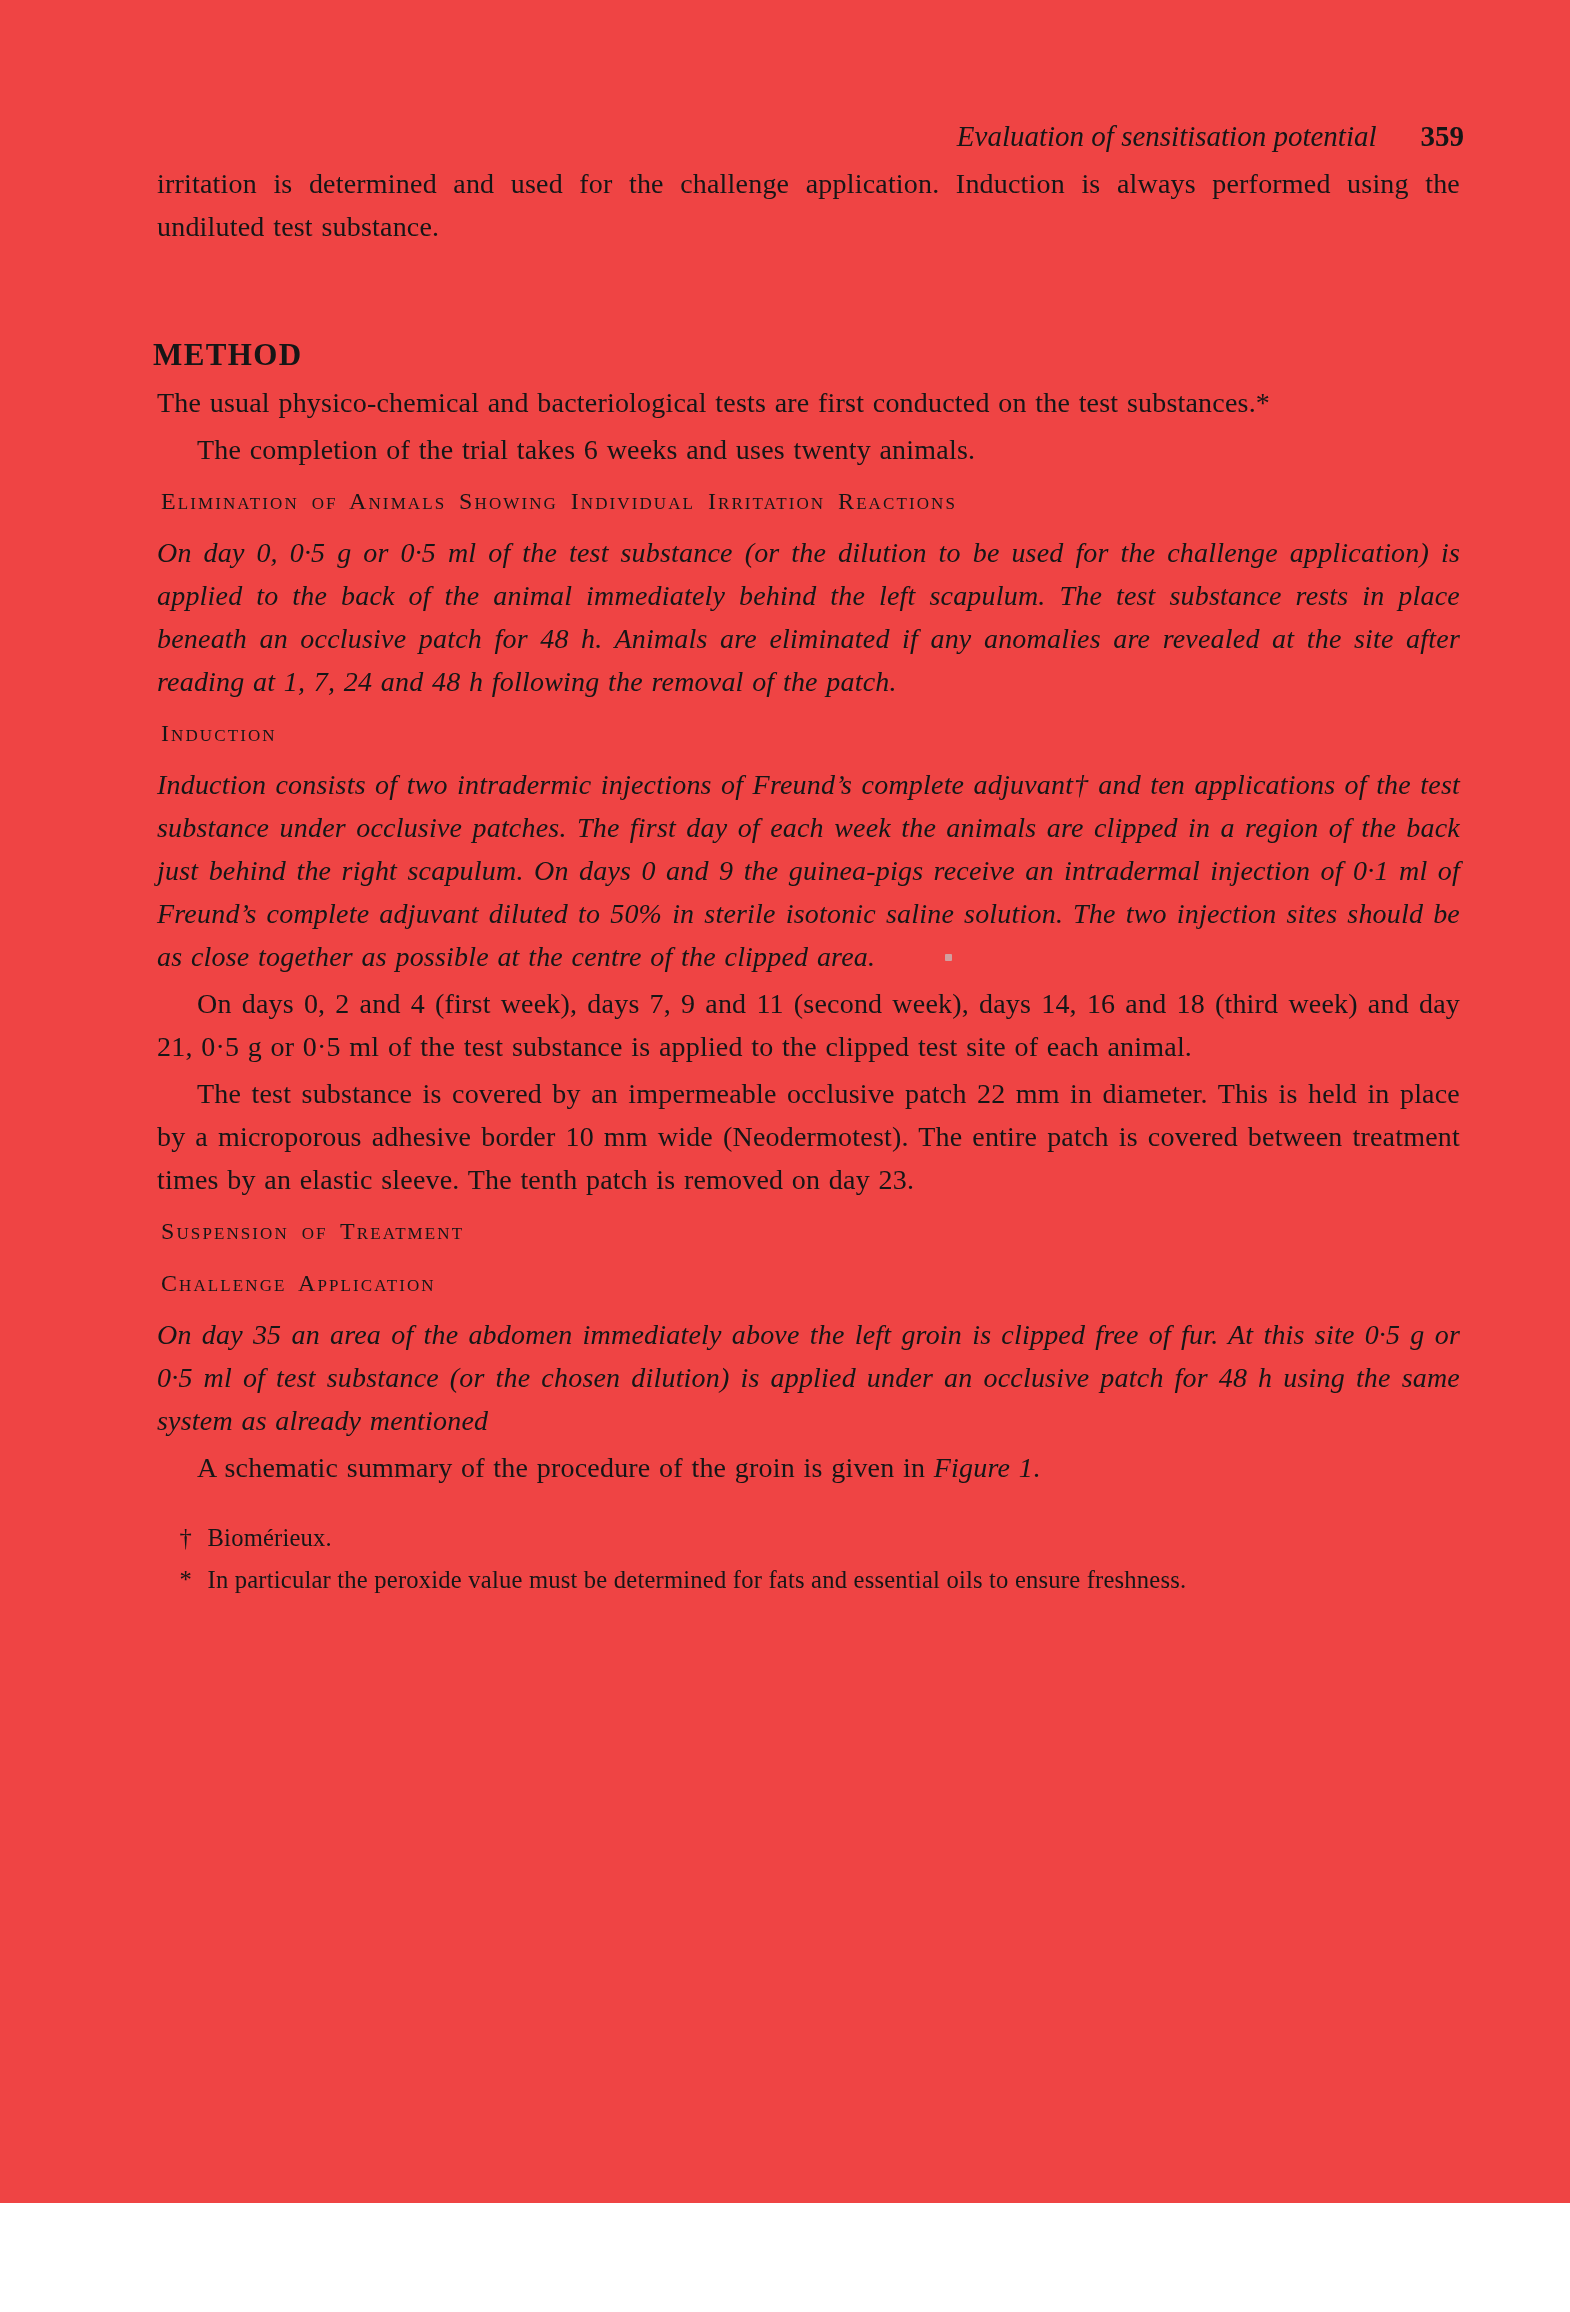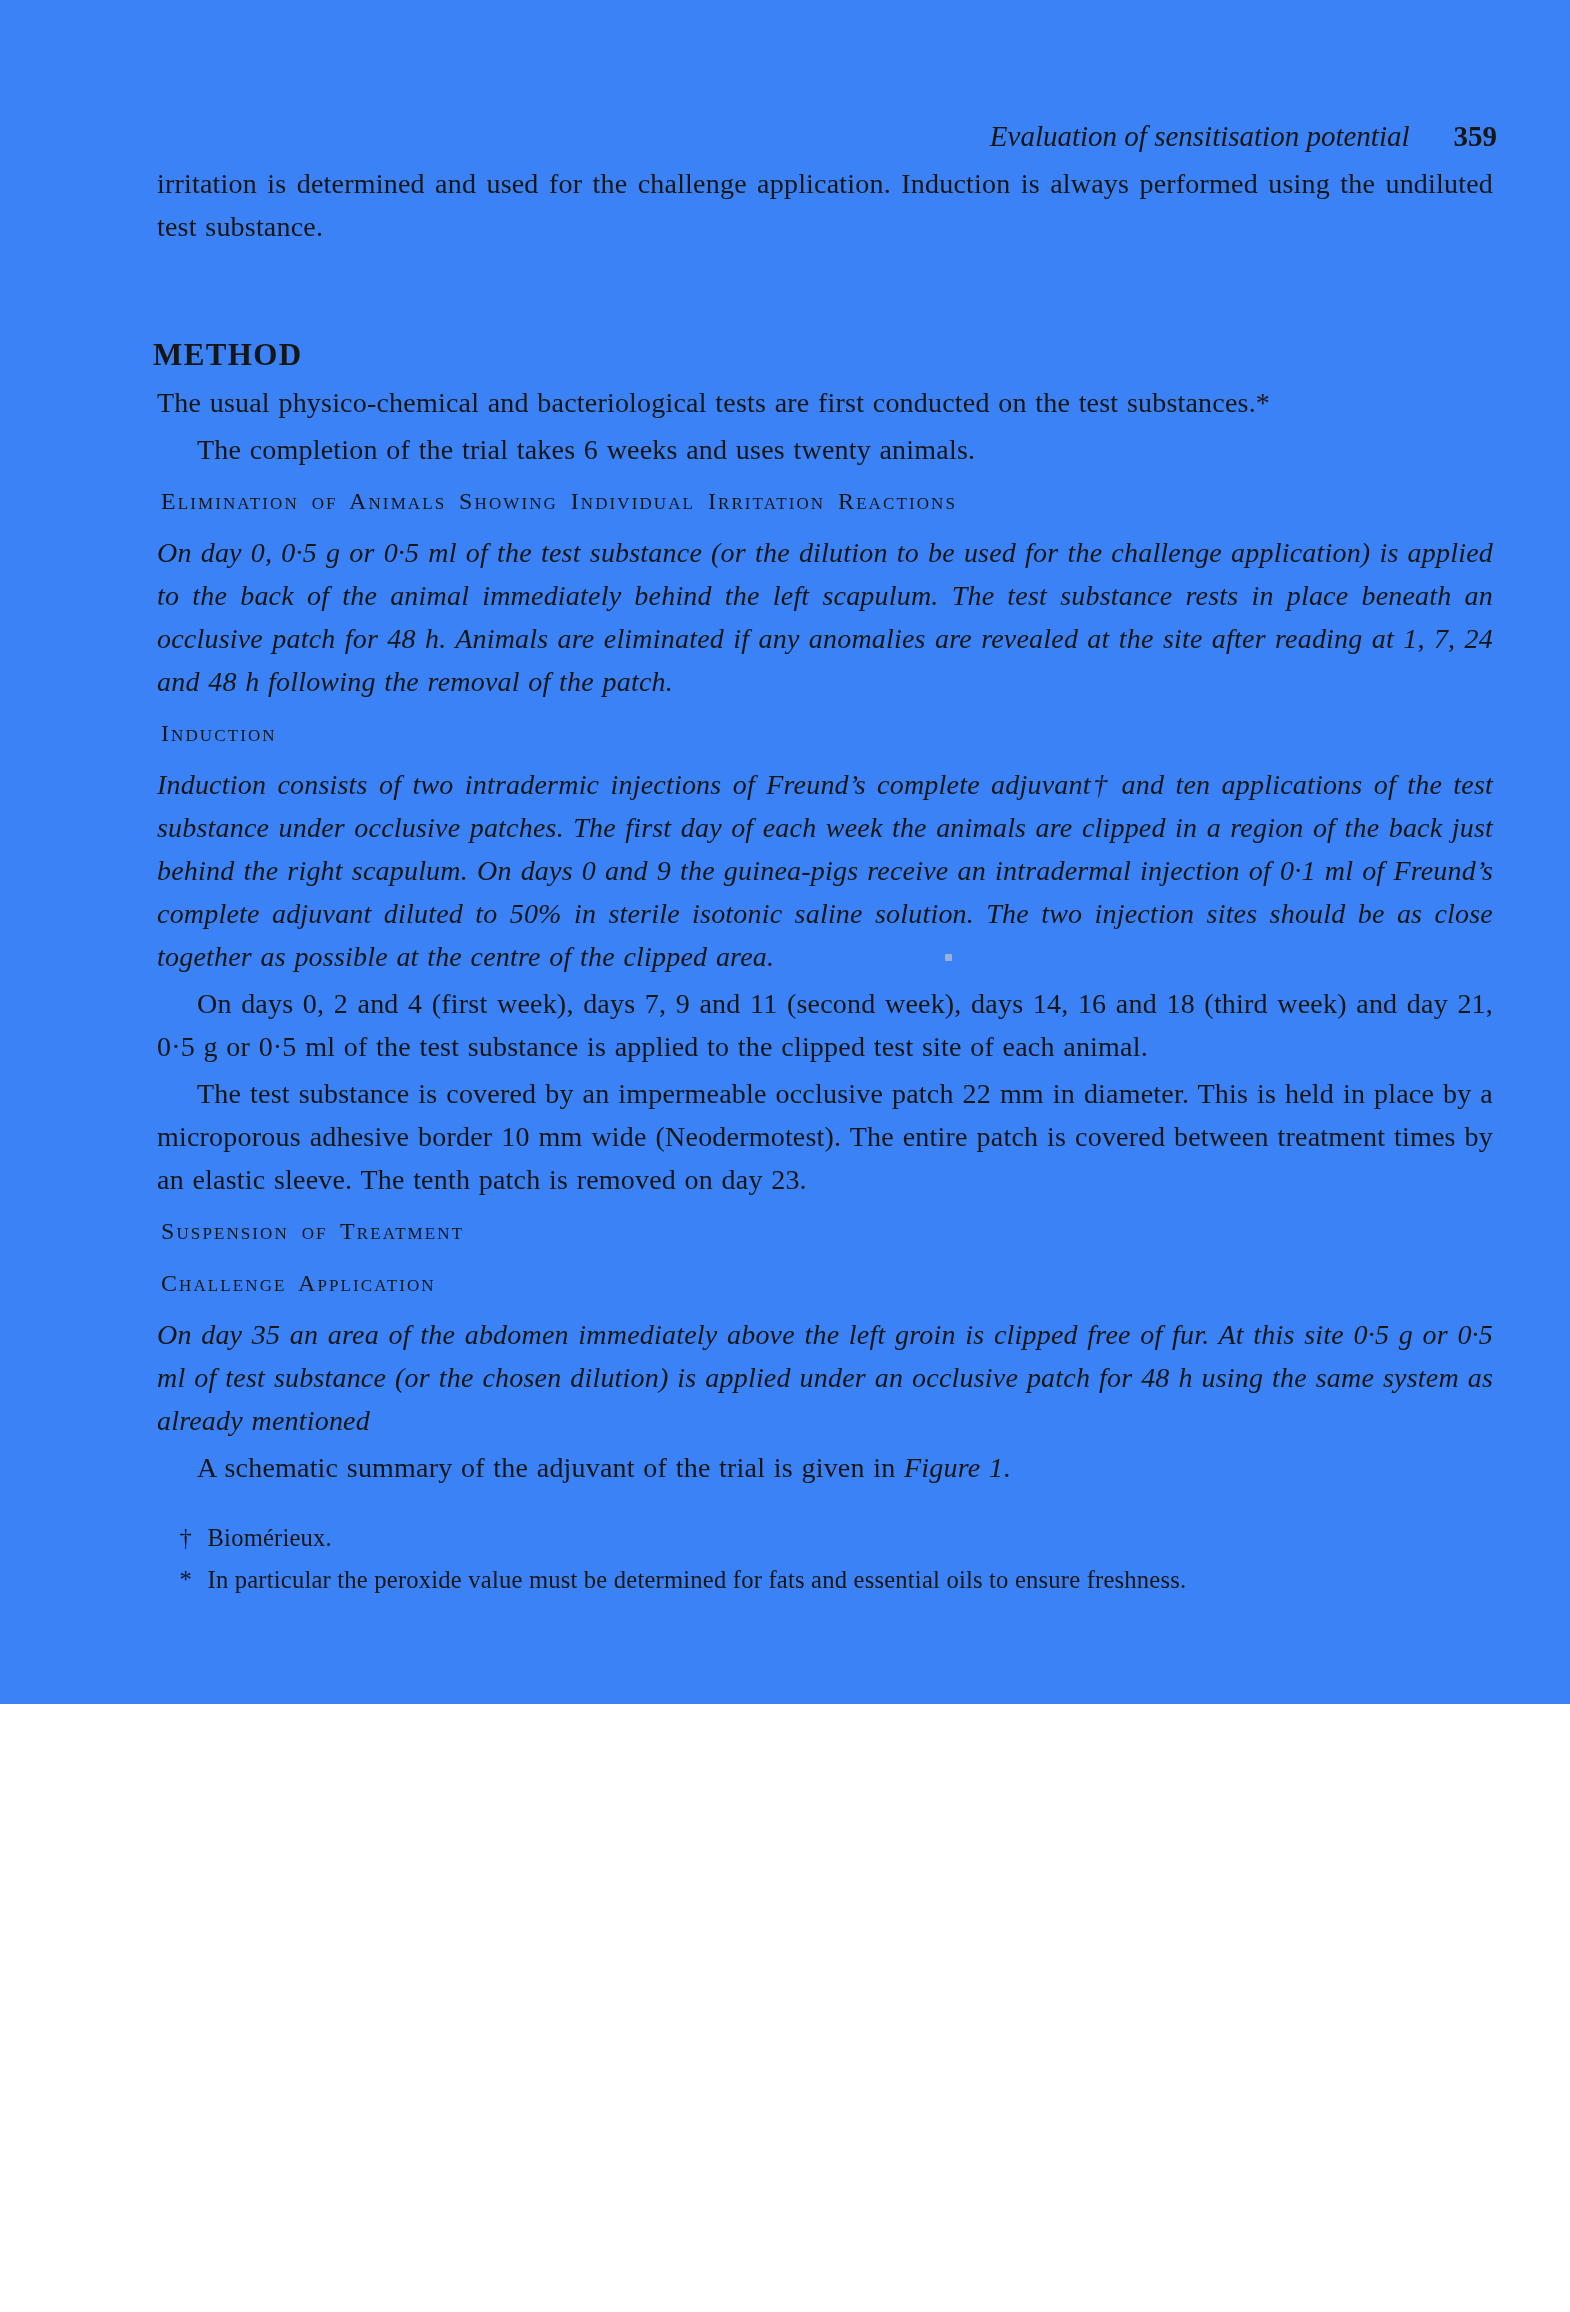--- a/index.html
+++ b/index.html
@@ -3,25 +3,25 @@
 <meta charset="utf-8">
 <style>
   html, body {
     margin: 0;
     padding: 0;
     background: #ffffff;
   }
   .page {
     position: relative;
     width: 1571px;
-    height: 1704px;
+    height: 2203px;
     margin: 0 auto;
-    background: #3b82f6;
+    background: #ef4444;
     box-sizing: border-box;
-    padding: 0 74px 0 153px;
+    padding: 0 107px 0 153px;
     overflow: hidden;
     font-family: "Liberation Serif", "DejaVu Serif", serif;
     color: #161616;
   }
   .running-header {
     margin-top: 114px;
     text-align: right;
     font-size: 29px;
     line-height: 44px;
     white-space: nowrap;
@@ -117,21 +117,21 @@
 
   <h3 class="sub-heading h-induction">Induction</h3>
   <p class="body after-sub">Induction consists of two intradermic injections of Freund’s complete adjuvant† and ten applications of the test substance under occlusive patches. The first day of each week the animals are clipped in a region of the back just behind the right scapulum. On days 0 and 9 the guinea-pigs receive an intradermal injection of 0·1 ml of Freund’s complete adjuvant diluted to 50% in sterile isotonic saline solution. The two injection sites should be as close together as possible at the centre of the clipped area.</p>
   <p class="body indent">On days 0, 2 and 4 (first week), days 7, 9 and 11 (second week), days 14, 16 and 18 (third week) and day 21, 0·5 g or 0·5 ml of the test substance is applied to the clipped test site of each animal.</p>
   <p class="body indent">The test substance is covered by an impermeable occlusive patch 22 mm in diameter. This is held in place by a microporous adhesive border 10 mm wide (Neodermotest). The entire patch is covered between treatment times by an elastic sleeve. The tenth patch is removed on day 23.</p>
 
   <h3 class="sub-heading h-suspension">Suspension of Treatment</h3>
 
   <h3 class="sub-heading h-challenge">Challenge Application</h3>
   <p class="body after-sub">On day 35 an area of the abdomen immediately above the left groin is clipped free of fur. At this site 0·5 g or 0·5 ml of test substance (or the chosen dilution) is applied under an occlusive patch for 48 h using the same system as already mentioned</p>
-  <p class="body indent"><span>A schematic summary of the adjuvant of the trial is given in </span><span class="figure-ref">Figure 1</span><span>.</span></p>
+  <p class="body indent"><span>A schematic summary of the procedure of the groin is given in </span><span class="figure-ref">Figure 1</span><span>.</span></p>
 
   <div class="footnotes">
     <p class="footnote"><span class="fn-marker">†</span><span>Biomérieux.</span></p>
     <p class="footnote"><span class="fn-marker">*</span><span>In particular the peroxide value must be determined for fats and essential oils to ensure freshness.</span></p>
   </div>
 
 </div>
 
 
 </body></html>

